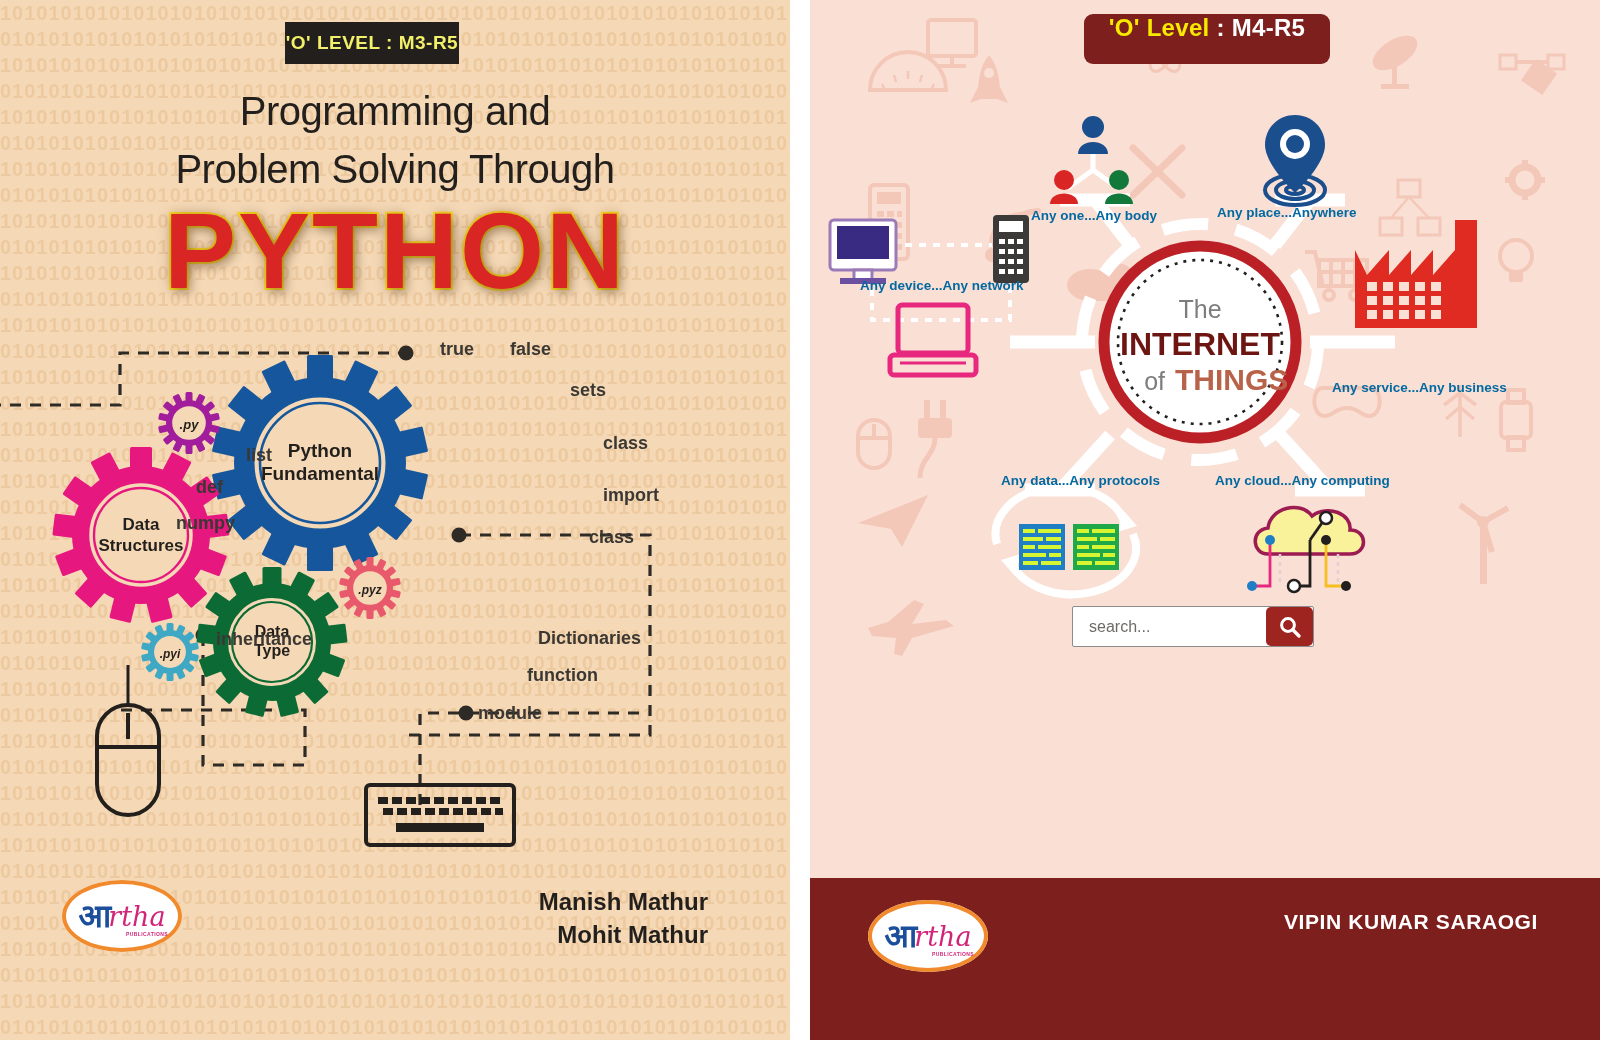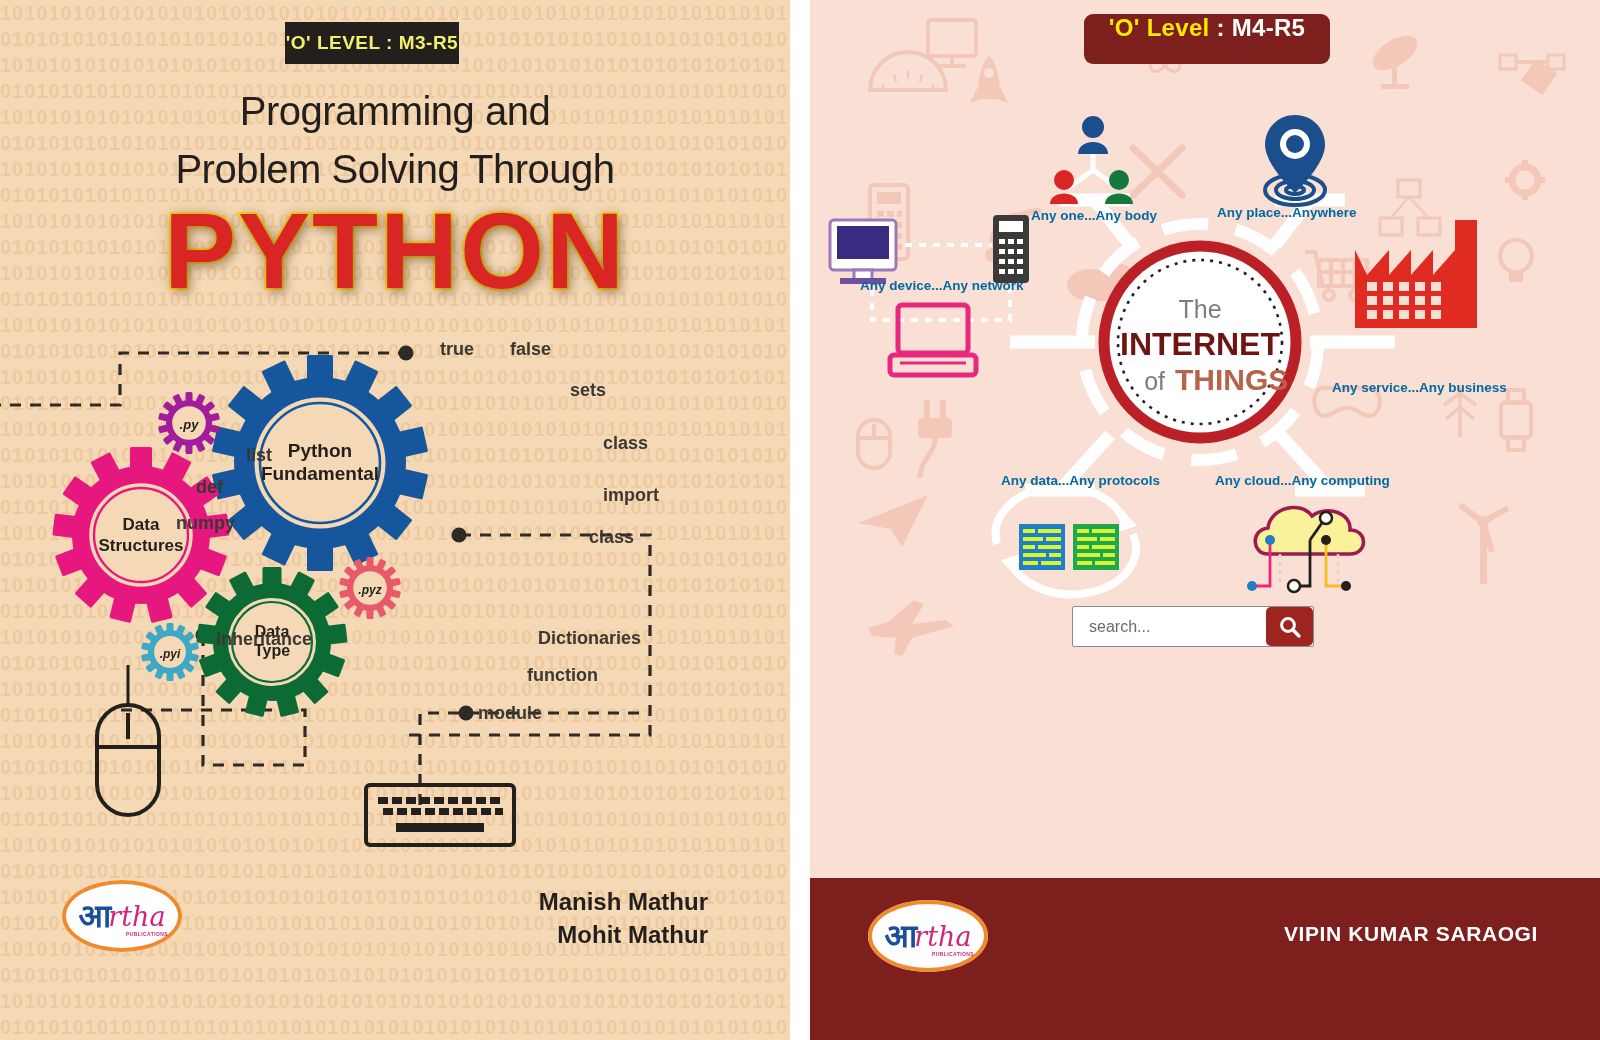--- a/index.html
+++ b/index.html
@@ -92,21 +92,21 @@
     text-shadow:
       -2px -2px 0 #fff, 2px -2px 0 #fff, -2px 2px 0 #fff, 2px 2px 0 #fff,
       -3px -3px 0 #e08a72, 3px -3px 0 #e08a72, -3px 3px 0 #e08a72, 3px 3px 0 #e08a72,
       5px 6px 7px rgba(120,70,50,.28);
   }
   .rv-footer {
     position:absolute; left:0; bottom:0; width:790px; height:162px; background:#7d1f1c;
   }
   .pub-logo-right { position:absolute; left:58px; top:22px; }
   .rv-author {
-    position:absolute; right:62px; top:44px; color:#ffffff;
+    position:absolute; right:62px; top:32px; color:#ffffff;
     font-size:21px; font-weight:bold; letter-spacing:.6px;
   }
 
   
   .pub-oval {
     position:relative; width:120px; height:72px; border-radius:50%;
     background:#ffffff;
     box-shadow:0 0 0 4px #f08a2c inset;
     display:flex; align-items:center; justify-content:center;
   }

